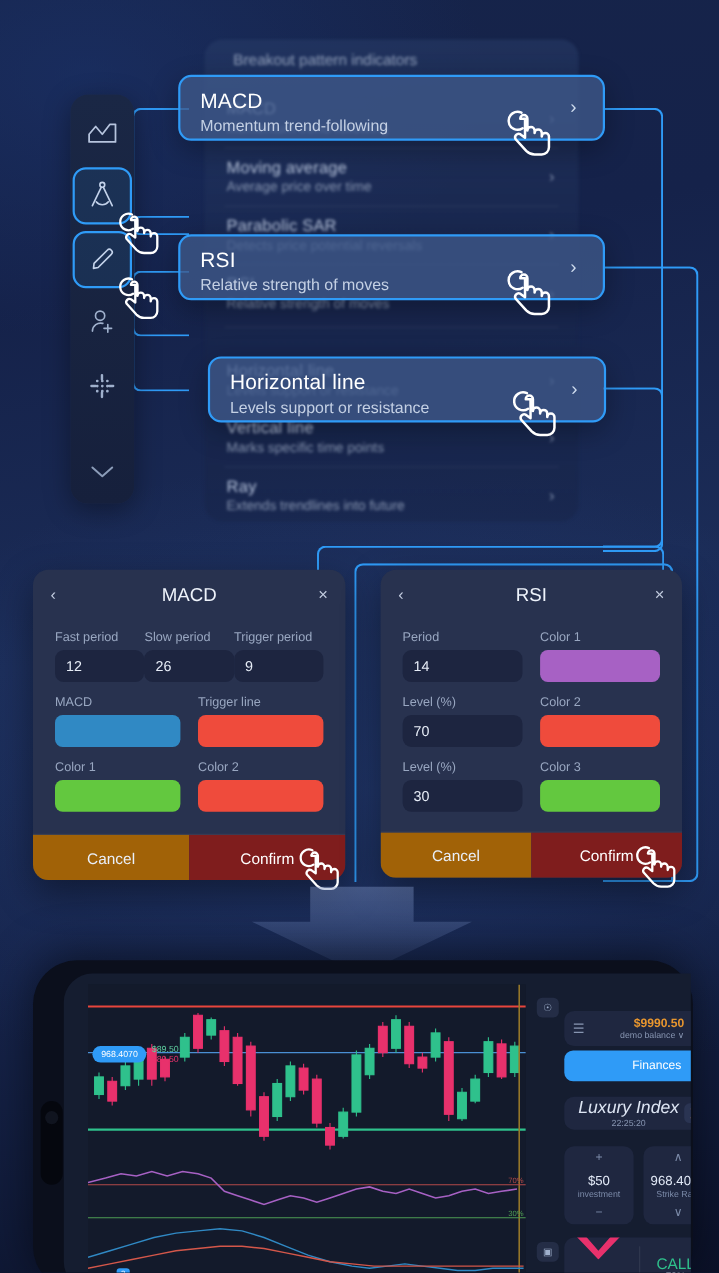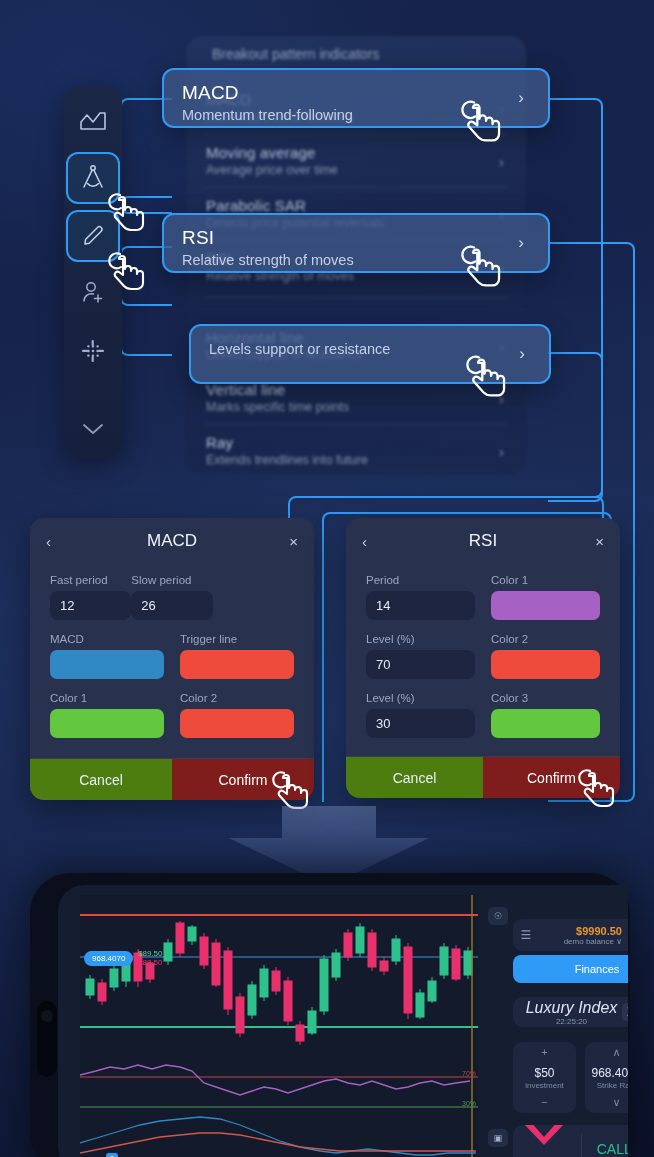--- a/index.html
+++ b/index.html
@@ -88,21 +88,21 @@
     background:#1d2540; border-radius: 8px; height: 29px;
     display:flex; align-items:center; padding: 0 10px;
     font-size: 13px; color: #e7edf7;
   }
   .swatch { height: 29px; border-radius: 7px; }
   .row3 { display:grid; grid-template-columns: 1fr 1fr 1fr; }
   .row2 { display:grid; grid-template-columns: 1fr 1fr; gap: 16px; }
   .mt12 { margin-top: 13px; }
   .dlg-ft { display:flex; height: 42px; border-top: 1px solid rgba(255,255,255,.06); }
   .btn-cancel { flex:1; display:flex; align-items:center; justify-content:center;
-    background:#4d7c0f; color:#e9eff9; font-size:14px; }
+    background:#a16207; color:#e9eff9; font-size:14px; }
   .btn-confirm { flex:1; display:flex; align-items:center; justify-content:center;
     background:#7f1d1d; color:#ffffff; font-size:14px; }
 
   
   .bigarrow { position:absolute; left: 224px; top: 806px; width: 210px; height: 82px; }
 
   
   .phone {
     position:absolute; left: 30px; top: 873px; width: 600px; height: 300px;
     background:#0b0f1c; border-radius: 40px;
@@ -261,20 +261,21 @@
     <div class="chev">›</div>
   </div>
 
   <div class="opt" style="left:162px; top:213px; width:388px; height:60px;">
     <div class="t">RSI</div>
     <div class="s">Relative strength of moves</div>
     <div class="chev">›</div>
   </div>
 
   <div class="opt" style="left:189px; top:324px; width:362px; height:60px;">
+    <div class="t">Horizontal line</div>
     <div class="s">Levels support or resistance</div>
     <div class="chev">›</div>
   </div>
 
   <svg class="cursor" style="position:absolute;left:108px;top:190px;" width="46" height="46" viewBox="0 0 46 46" fill="none" stroke="#ffffff" stroke-width="2.1" stroke-linecap="round" stroke-linejoin="round">
     <path d="M12 5 a7.5 7.5 0 1 0 1 13"></path>
     <path d="M15 10 v16 l-4 -3 a3 3 0 0 0 -4 4 l9 10 c2 2 4 3 7 3 h6 a6 6 0 0 0 6 -6 v-9 a3 3 0 0 0 -6 0 v-3 a3 3 0 0 0 -6 0 v-2 a3 3 0 0 0 -6 0 v-10 a3 3 0 0 0 -6 0 z"></path>
   </svg>
 
   <svg class="cursor" style="position:absolute;left:108px;top:249px;" width="46" height="46" viewBox="0 0 46 46" fill="none" stroke="#ffffff" stroke-width="2.1" stroke-linecap="round" stroke-linejoin="round">
@@ -305,20 +306,24 @@
     </div>
     <div class="dlg-body">
       <div class="row3">
         <div>
           <div class="fld-label">Fast period</div>
           <div class="inp">12</div>
         </div>
         <div>
           <div class="fld-label">Slow period</div>
           <div class="inp">26</div>
+        </div>
+        <div>
+          <div class="fld-label">Trigger period</div>
+          <div class="inp">9</div>
         </div>
       </div>
       <div class="row2 mt12">
         <div>
           <div class="fld-label">MACD</div>
           <div class="swatch" style="background:#3089c4;"></div>
         </div>
         <div>
           <div class="fld-label">Trigger line</div>
           <div class="swatch" style="background:#ef4b3c;"></div>

